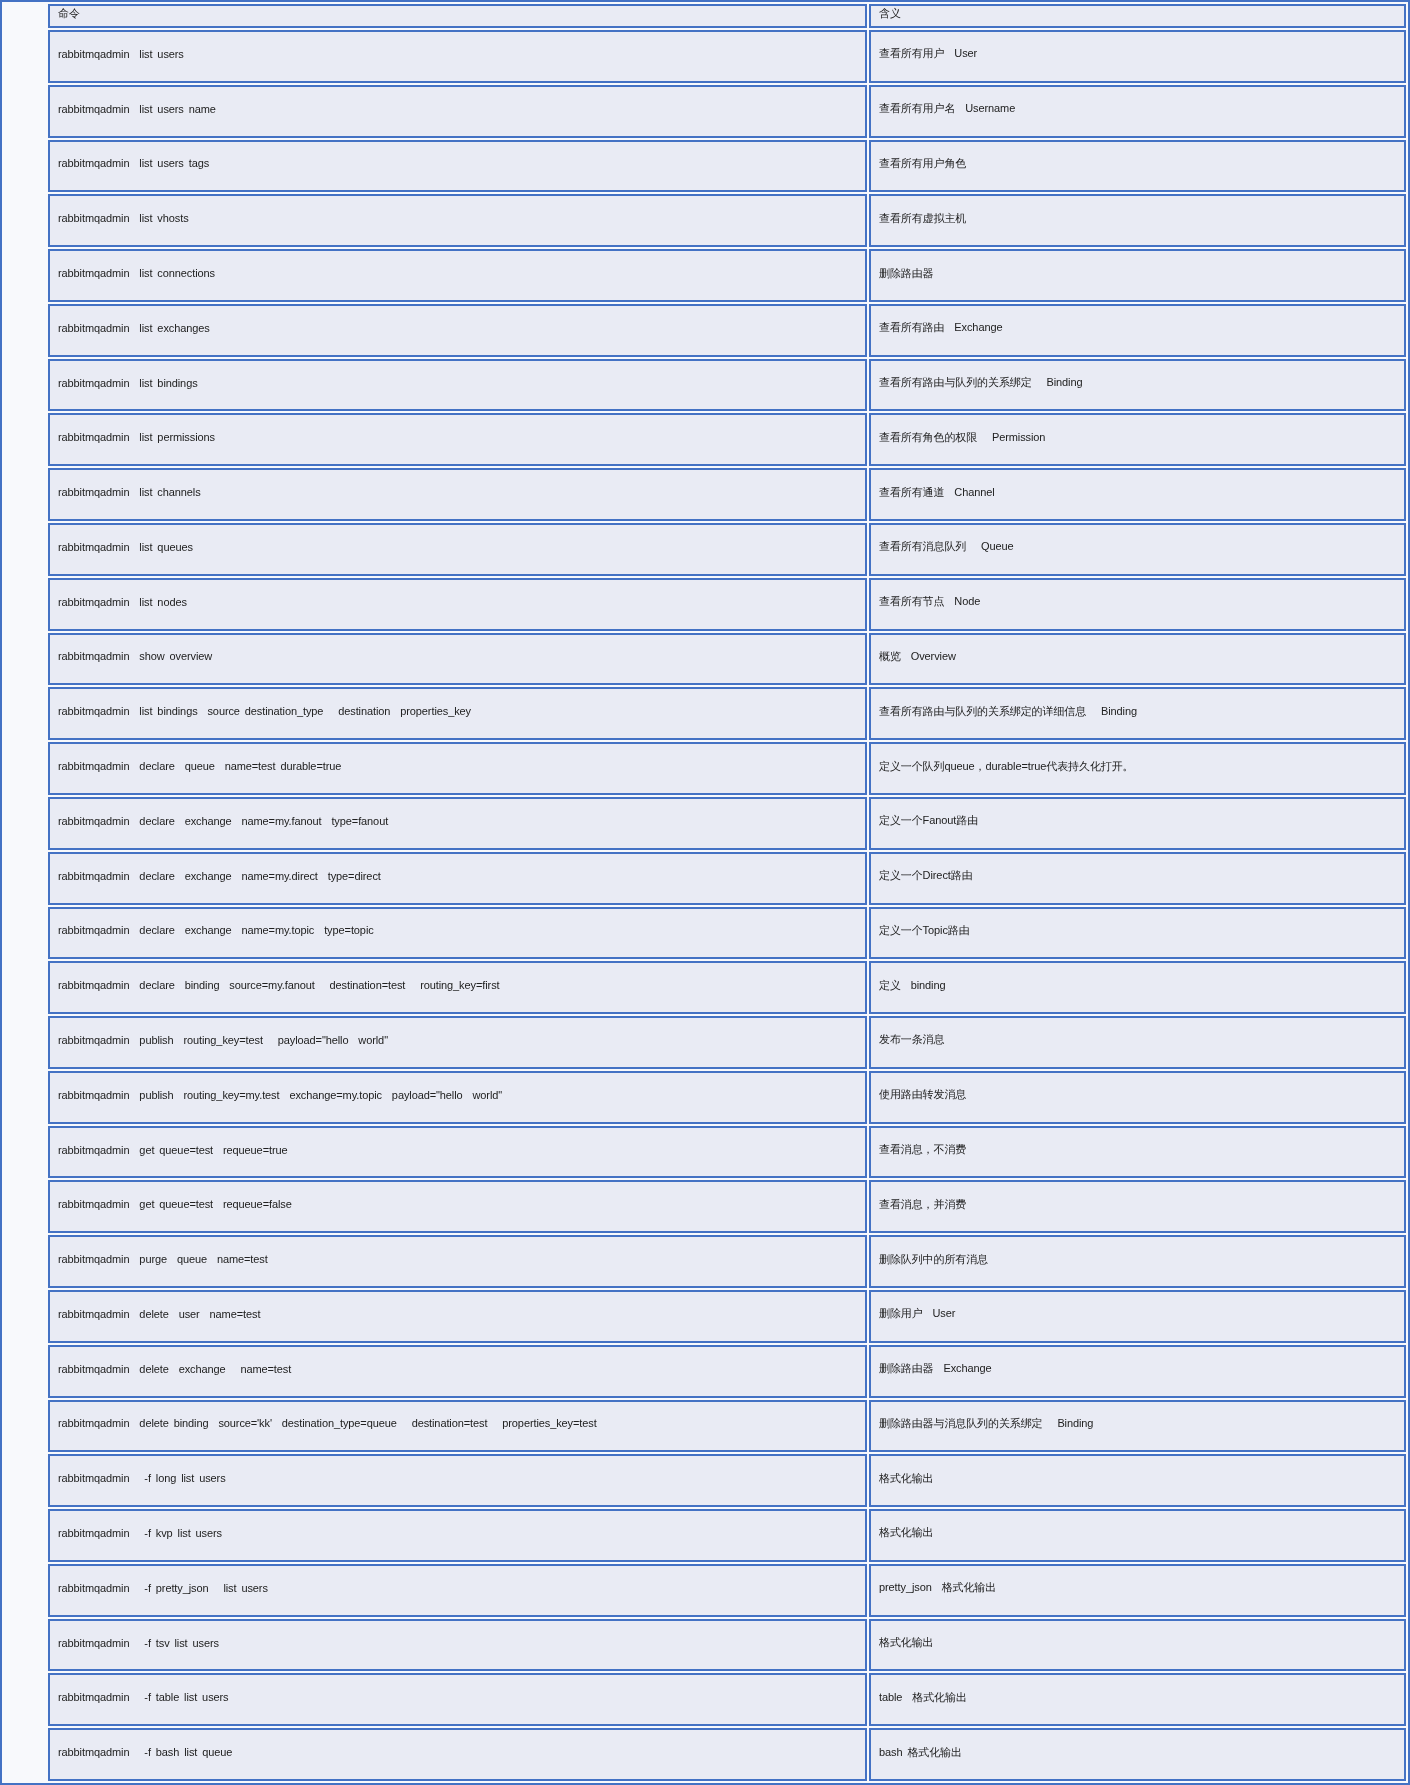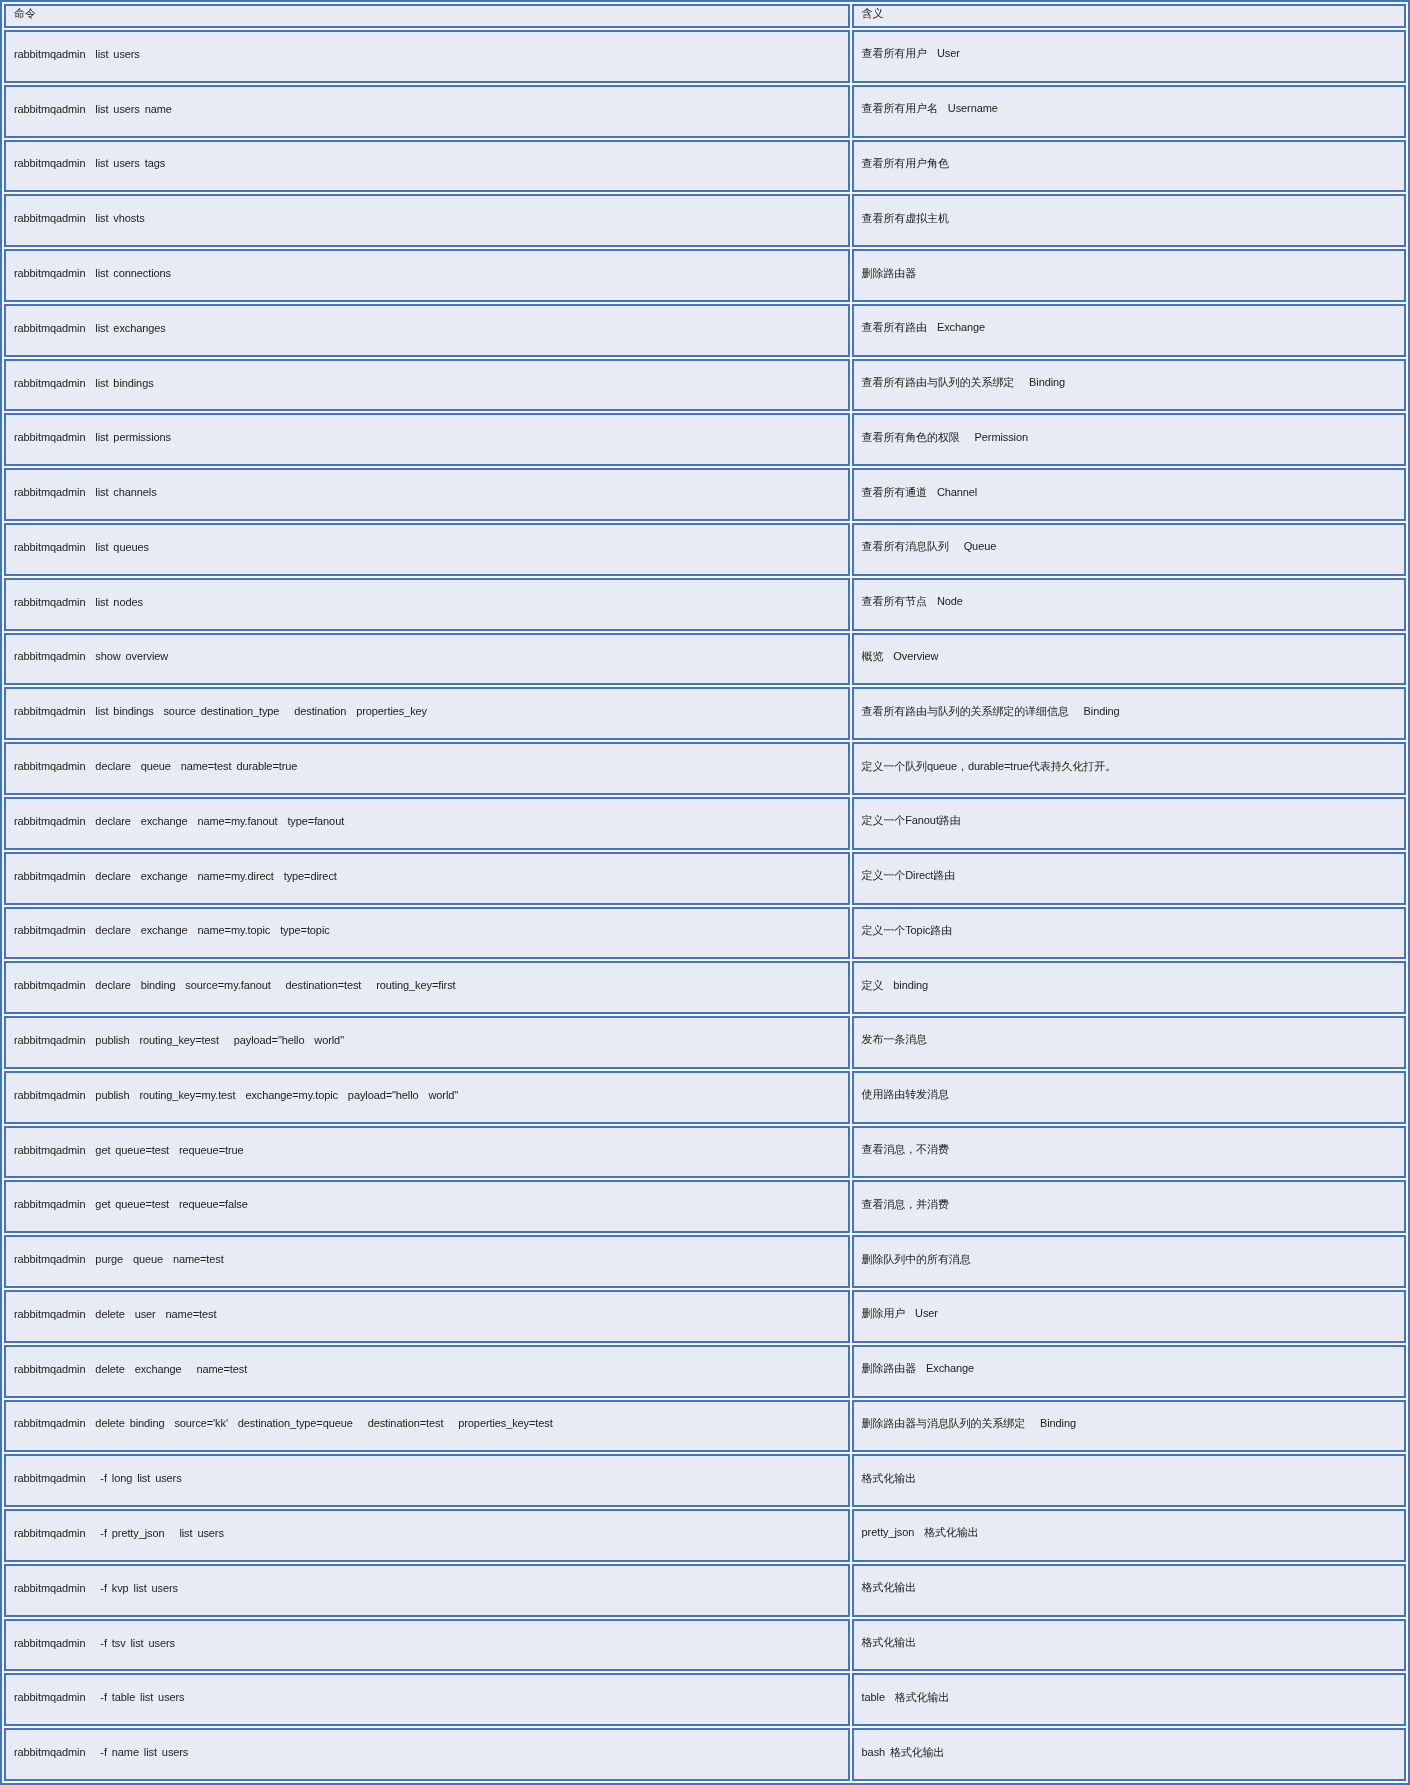--- a/index.html
+++ b/index.html
@@ -20,20 +20,21 @@
     font-family: "Liberation Sans", sans-serif;
   }
   table.cmd-table {
     width: 1410px;
     height: 1785px;
     table-layout: fixed;
     border-collapse: separate;
     border-spacing: 2px;
     border: 2px solid var(--border-color);
     background: var(--gap-bg);
+    padding-left: 44px;
   }
   col.col-command { width: 60.4%; }
   col.col-meaning { width: 39.6%; }
   th, td {
     border: 2px solid var(--border-color);
     background: var(--cell-bg);
     color: var(--text-color);
     font-size: 11px;
     font-weight: normal;
     letter-spacing: -0.1px;
@@ -162,33 +163,33 @@
       </tr>
       <tr>
         <td>rabbitmqadmin  delete binding  source='kk'  destination_type=queue   destination=test   properties_key=test</td>
         <td>删除路由器与消息队列的关系绑定   Binding</td>
       </tr>
       <tr>
         <td>rabbitmqadmin   -f long list users</td>
         <td>格式化输出</td>
       </tr>
       <tr>
+        <td>rabbitmqadmin   -f kvp list users</td>
+        <td>格式化输出</td>
+      </tr>
+      <tr>
         <td>rabbitmqadmin   -f pretty_json   list users</td>
         <td>pretty_json  格式化输出</td>
-      </tr>
-      <tr>
-        <td>rabbitmqadmin   -f kvp list users</td>
-        <td>格式化输出</td>
       </tr>
       <tr>
         <td>rabbitmqadmin   -f tsv list users</td>
         <td>格式化输出</td>
       </tr>
       <tr>
         <td>rabbitmqadmin   -f table list users</td>
         <td>table  格式化输出</td>
       </tr>
       <tr>
-        <td>rabbitmqadmin   -f name list users</td>
+        <td>rabbitmqadmin   -f bash list queue</td>
         <td>bash 格式化输出</td>
       </tr>
     </tbody>
 </table>
 
 </body></html>

